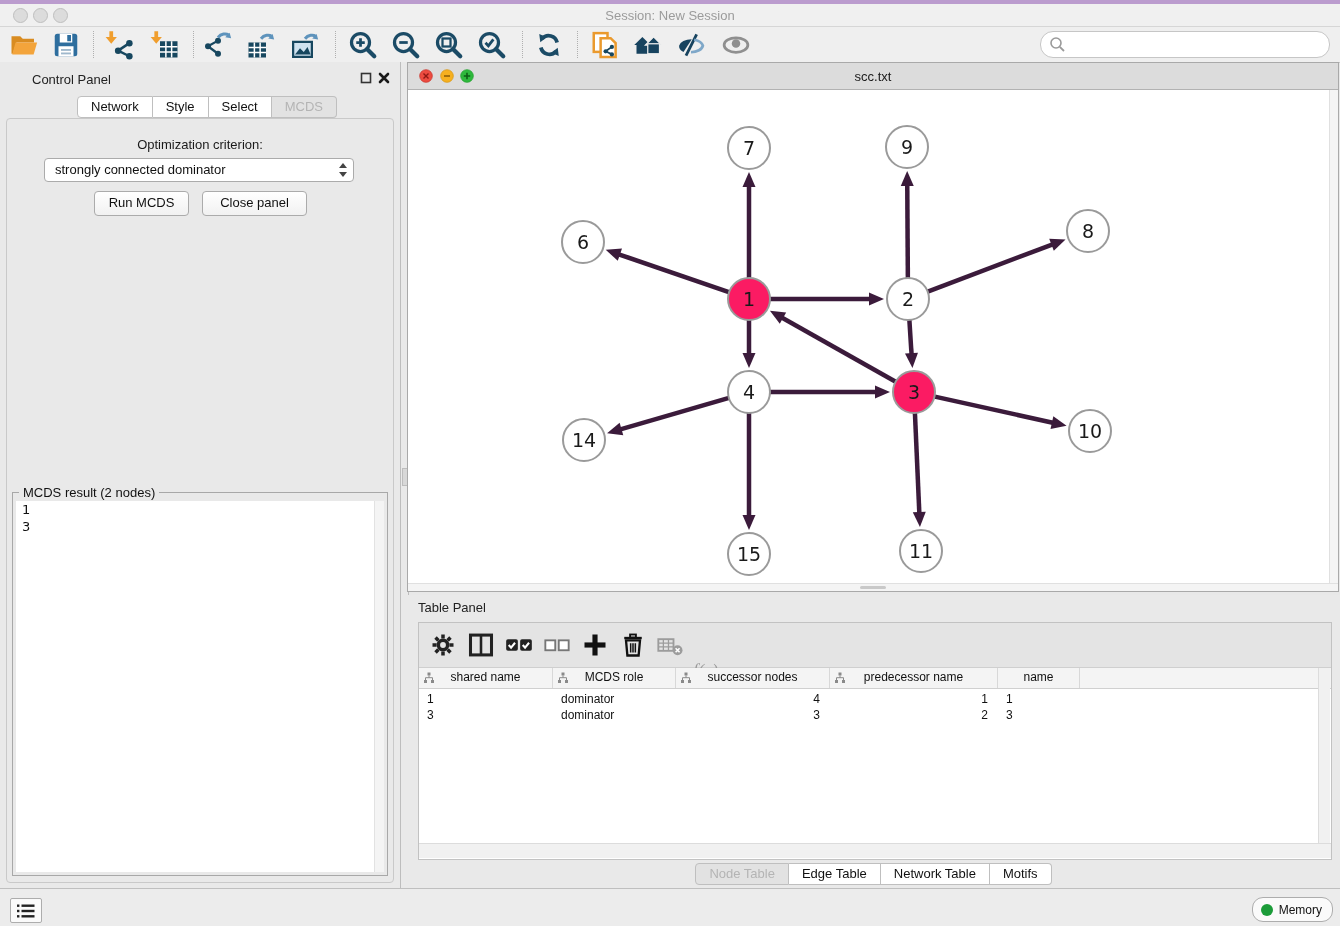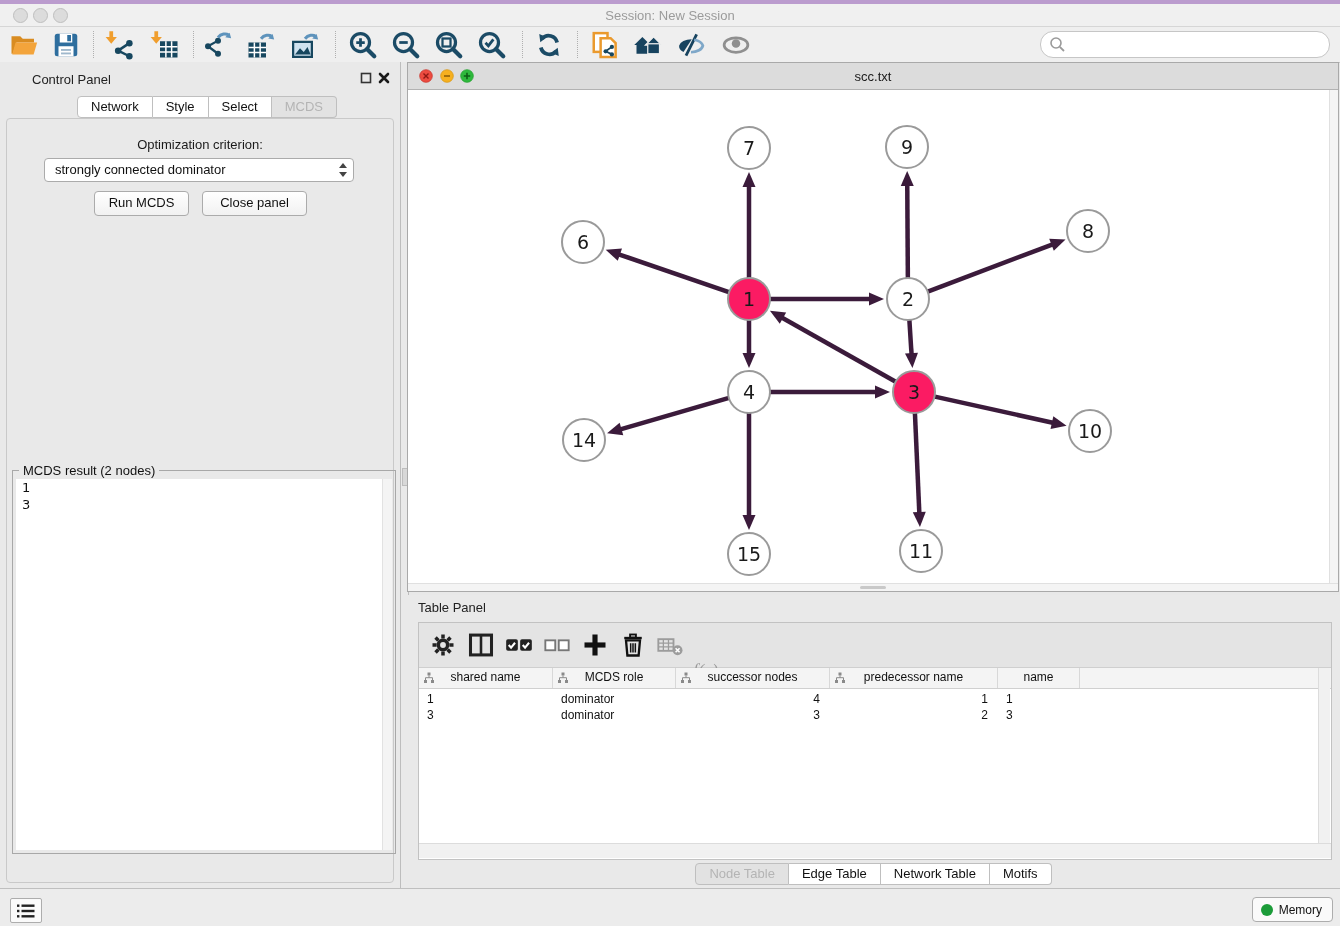--- a/index.html
+++ b/index.html
@@ -26,21 +26,21 @@
   .tab-row{left:77px;top:34px;height:22px;display:flex;}
   .tab{height:20px;line-height:20px;padding:0 13px;font-size:13px;background:#FFF;border:1px solid #BFBFBF;border-left:none;color:#111;}
   .tab.first{border-left:1px solid #BFBFBF;border-radius:4px 0 0 4px;}
   .tab.last{border-radius:0 4px 4px 0;}
   .tab.active{background:#E2E2E2;color:#B4B4B4;}
   .opt-label{left:0;top:75px;width:400px;text-align:center;font-size:13px;color:#1A1A1A;}
   .criterion-select{left:44px;top:96px;width:308px;height:22px;background:#FFF;border:1px solid #ABABAB;border-radius:4px;}
   .criterion-text{position:absolute;left:10px;top:3px;font-size:13px;color:#111;}
   .criterion-chev{position:absolute;right:5px;top:3px;}
   .cp-btn{top:129px;height:23px;background:linear-gradient(#FFFFFF,#F1F1F1);border:1px solid #ABABAB;border-radius:4px;font-size:13px;color:#111;text-align:center;line-height:21px;}
-  .fieldset{left:12px;top:408px;width:374px;height:382px;border:1px solid #A8A8A8;padding-left:8px;}
+  .fieldset{left:12px;top:430px;width:374px;height:382px;border:1px solid #A8A8A8;}
   .fieldset-legend{position:absolute;left:6px;top:-8px;background:#E9E9E9;padding:0 4px;font-size:13px;color:#111;}
   .result-area{position:absolute;left:3px;top:8px;right:12px;bottom:3px;background:#FFF;}
   .result-scroll{position:absolute;right:3px;top:8px;width:9px;bottom:3px;background:#F4F4F4;border-left:1px solid #E2E2E2;}
   .result-line{font-size:13px;color:#111;padding:1px 6px;font-family:"DejaVu Sans",sans-serif;}
   
   .splitter{left:400px;top:62px;width:7px;height:826px;background:#E9E9E9;border-left:1px solid #BDBDBD;border-right:1px solid #BDBDBD;}
   .splitter-handle{left:1px;top:406px;width:5px;height:16px;background:#D8D8D8;border:1px solid #BDBDBD;}
   
   .net-window{left:407px;top:62px;width:932px;height:530px;background:#FFF;border:1px solid #A9A9A9;box-sizing:border-box;}
   .nw-titlebar{left:0;top:0;width:930px;height:26px;background:#DCDCDC;border-bottom:1px solid #B2B2B2;}
@@ -65,21 +65,21 @@
   .td{height:16px;line-height:16px;box-sizing:border-box;overflow:hidden;}
   .td.r{text-align:right;padding-right:10px;}
   .td.l{padding-left:8px;}
   .tp-vscroll{right:1px;top:45px;width:11px;height:177px;background:#F1F1F1;border-left:1px solid #DCDCDC;}
   .tp-hscroll{left:0;bottom:1px;width:912px;height:14px;background:#F1F1F1;border-top:1px solid #DCDCDC;}
   .tp-tabs{left:0;top:268px;width:933px;display:flex;justify-content:center;}
   
   .status-bar{left:0;top:888px;width:1340px;height:38px;background:#ECECEC;border-top:1px solid #BFBFBF;box-sizing:border-box;}
   .list-btn{left:10px;top:9px;width:30px;height:23px;background:#FAFAFA;border:1px solid #ADADAD;border-radius:2px;}
   .list-btn svg{position:absolute;left:5px;top:4px;}
-  .memory-btn{right:7px;top:8px;height:23px;padding:0 10px 0 8px;background:#FAFAFA;border:1px solid #ADADAD;border-radius:4px;display:flex;align-items:center;gap:6px;}
+  .memory-btn{right:7px;top:8px;height:23px;padding:0 10px 0 8px;background:#FAFAFA;border:1px solid #ADADAD;border-radius:11px;display:flex;align-items:center;gap:6px;}
   .memory-dot{width:12px;height:12px;border-radius:50%;background:#1C9C39;}
   .memory-label{font-size:12px;color:#111;}
 </style>
 </head>
 <body>
 
 <div id="app">
 
   <div class="abs top-strip"></div>
   <div class="abs titlebar">

